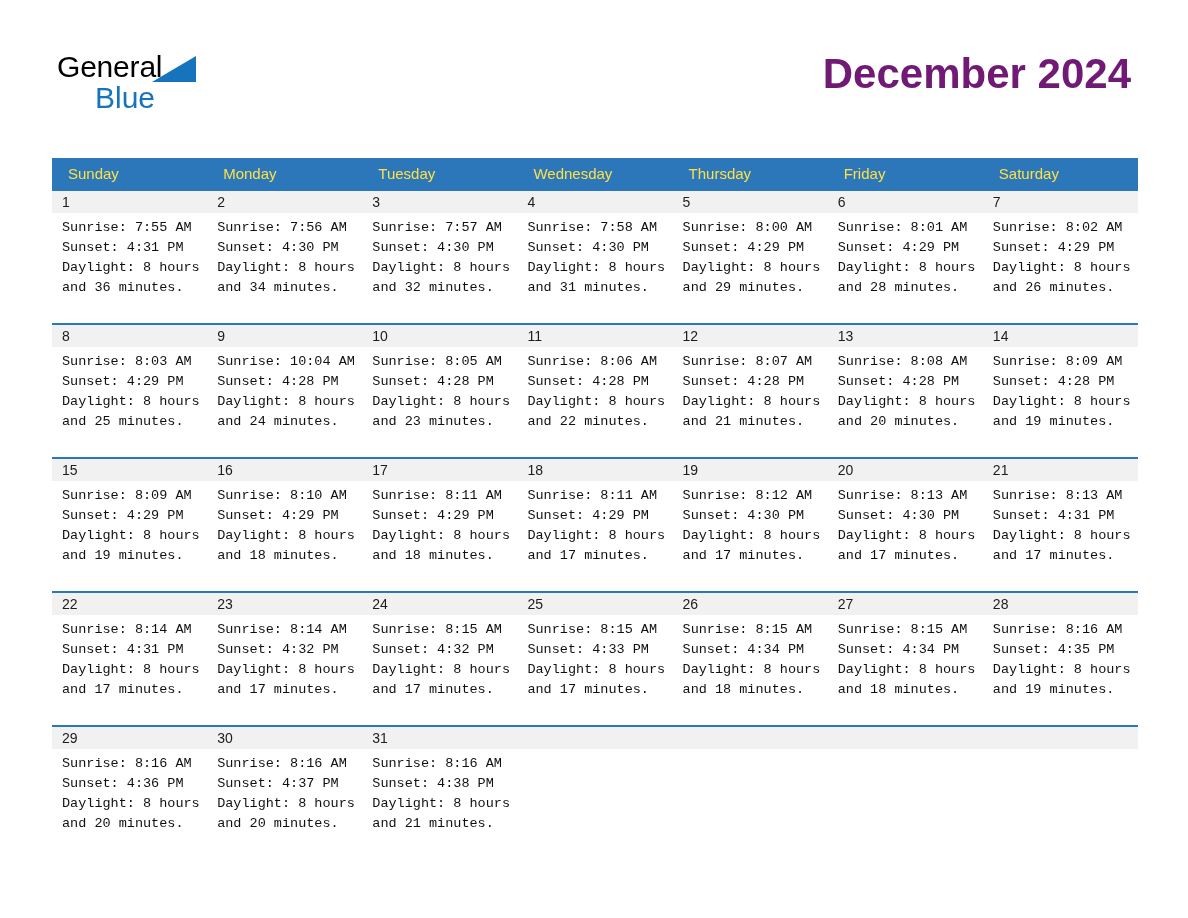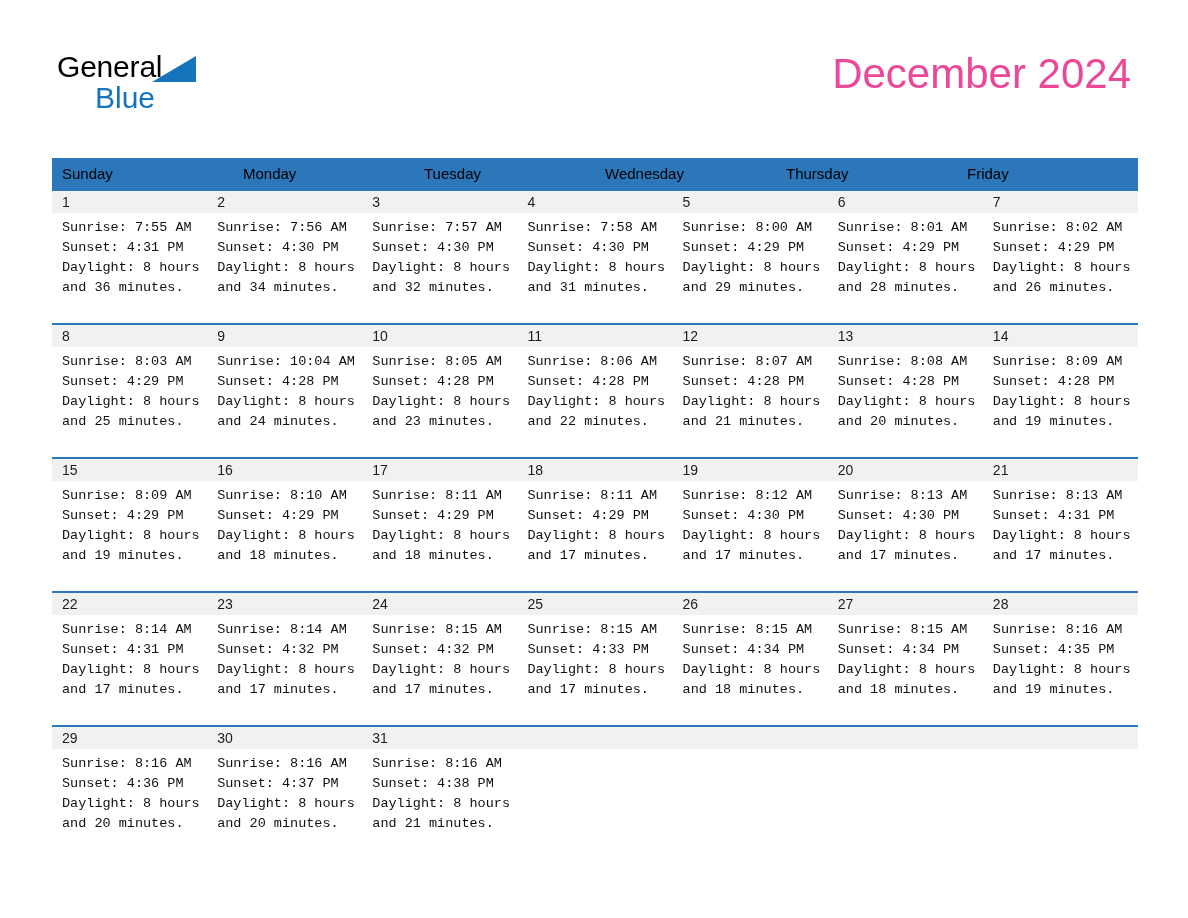--- a/index.html
+++ b/index.html
@@ -63,23 +63,23 @@
     height: 32px;
   }
   .title-block {
     position: absolute;
     right: 57px;
     top: 50px;
     text-align: right;
   }
   .cal-title {
     font-size: 42px;
-    font-weight: normal;
+    font-weight: bold;
     line-height: 48px;
-    color: #ec4899;
+    color: #701a75;
     white-space: nowrap;
   }
   .cal-subtitle {
     font-size: 23px;
     font-weight: normal;
     line-height: 30px;
     margin-top: 9px;
     color: #000000;
     white-space: nowrap;
   }
@@ -92,24 +92,24 @@
     width: 1086px;
   }
   .dow-row {
     display: flex;
     background: #2c77ba;
     height: 31px;
   }
   .dow-cell {
     flex: 1 1 0;
     min-width: 0;
-    color: #000000;
+    color: #fde047;
     font-size: 15px;
     line-height: 31px;
-    padding-left: 10px;
+    padding-left: 16px;
     box-sizing: border-box;
     white-space: nowrap;
   }
 
   .week {
     display: flex;
     border-top: 2px solid #2c77ba;
     height: 134px;
     box-sizing: border-box;
   }
@@ -169,20 +169,21 @@
 
   <div class="calendar">
 
     <div class="dow-row">
       <div class="dow-cell">Sunday</div>
       <div class="dow-cell">Monday</div>
       <div class="dow-cell">Tuesday</div>
       <div class="dow-cell">Wednesday</div>
       <div class="dow-cell">Thursday</div>
       <div class="dow-cell">Friday</div>
+      <div class="dow-cell">Saturday</div>
     </div>
 
     <div class="week">
       <div class="daycell">
         <div class="daynum-band">1</div>
         <div class="lines">
           <div class="line">Sunrise: 7:55 AM</div>
           <div class="line">Sunset: 4:31 PM</div>
           <div class="line">Daylight: 8 hours</div>
           <div class="line">and 36 minutes.</div>

